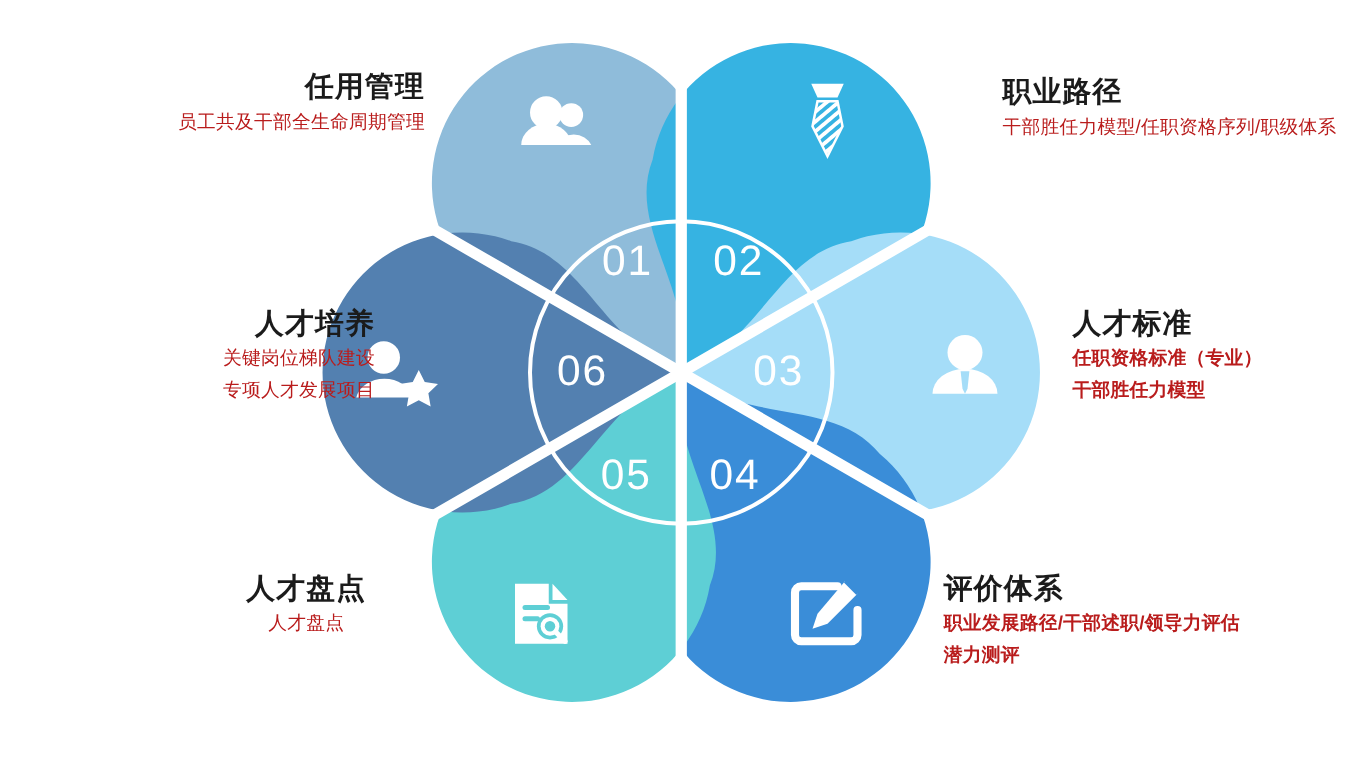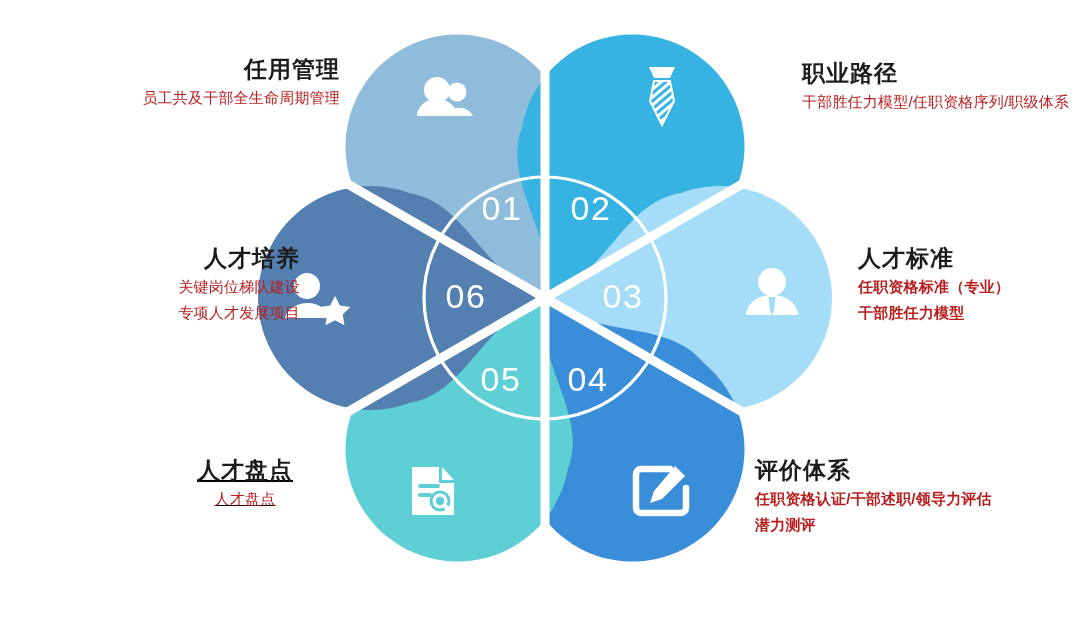--- a/index.html
+++ b/index.html
@@ -54,21 +54,21 @@
 
   .align-right { text-align: right; }
   .align-left  { text-align: left; }
   .align-center { text-align: center; }
 
   
   #lbl-01 { left: 40px;  top: 54px;  width: 300px; }
   #lbl-02 { left: 762px; top: 58px;  width: 310px; margin-left: 40px; }
   #lbl-03 { left: 858px; top: 243px; width: 220px; }
   #lbl-04 { left: 755px; top: 455px; width: 320px; }
-  #lbl-05 { left: 150px; top: 455px; width: 190px; text-decoration: underline; }
+  #lbl-05 { left: 150px; top: 455px; width: 190px; }
   #lbl-06 { left: 40px;  top: 243px; width: 260px; }
 
   #lbl-03 .label-sub, #lbl-04 .label-sub { text-align: left; font-weight: bold; }
 </style>
 </head>
 <body>
 
 <div id="stage">
 
   <svg id="flower" viewBox="0 0 1081 626">
@@ -186,21 +186,21 @@
   </div>
 
   <div class="label-block align-left" id="lbl-03">
     <div class="label-title">人才标准</div>
     <div class="label-sub">任职资格标准（专业）</div>
     <div class="label-sub">干部胜任力模型</div>
   </div>
 
   <div class="label-block align-left" id="lbl-04">
     <div class="label-title">评价体系</div>
-    <div class="label-sub">任职资格认证/干部述职/领导力评估</div>
+    <div class="label-sub">职业发展路径/干部述职/领导力评估</div>
     <div class="label-sub">潜力测评</div>
   </div>
 
   <div class="label-block align-center" id="lbl-05">
     <div class="label-title">人才盘点</div>
     <div class="label-sub">人才盘点</div>
   </div>
 
   <div class="label-block align-right" id="lbl-06">
     <div class="label-title">人才培养</div>

